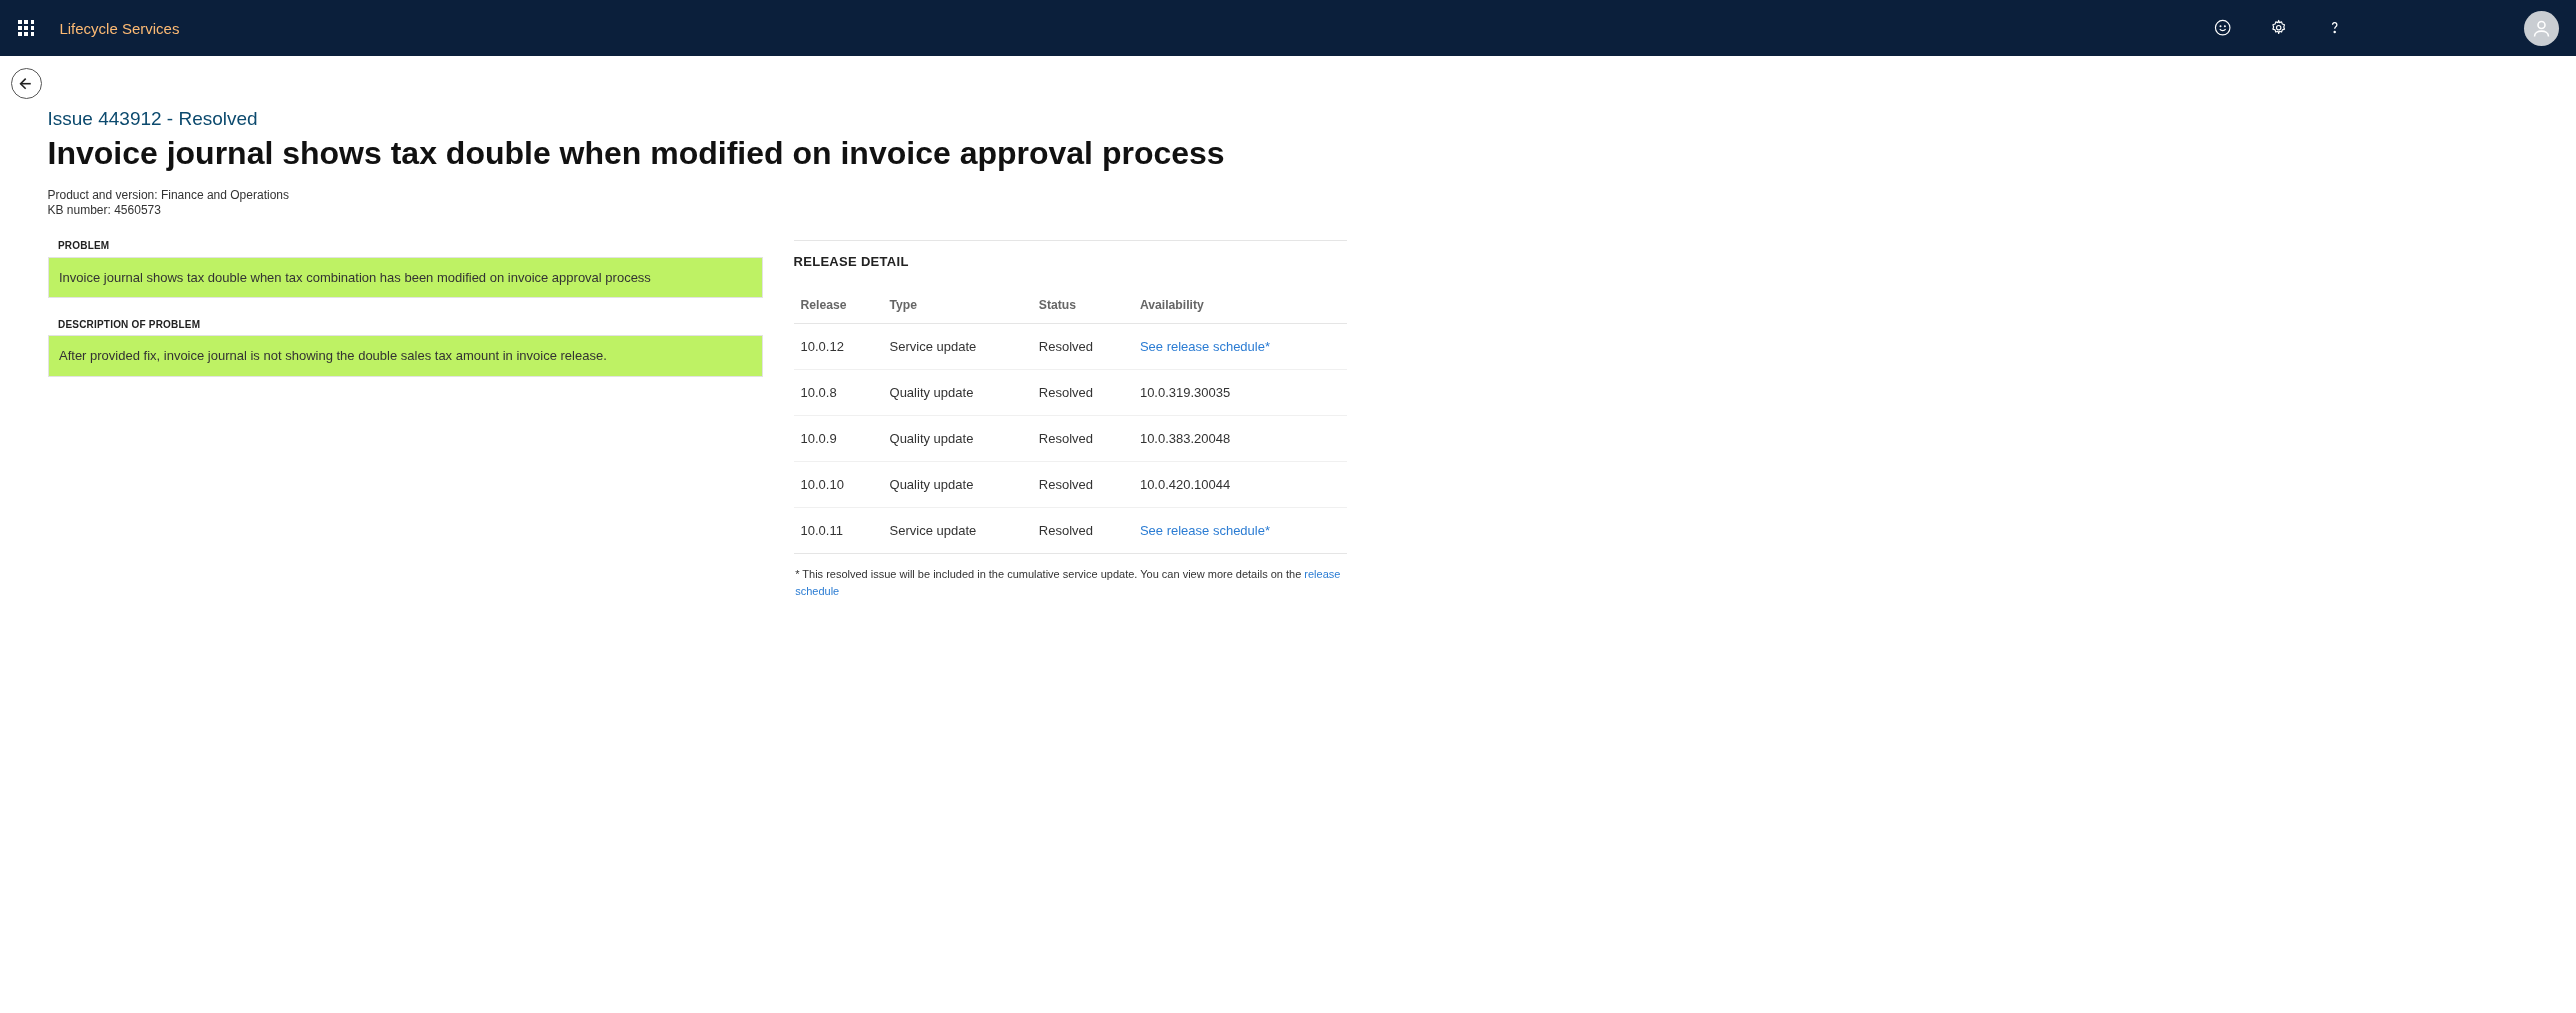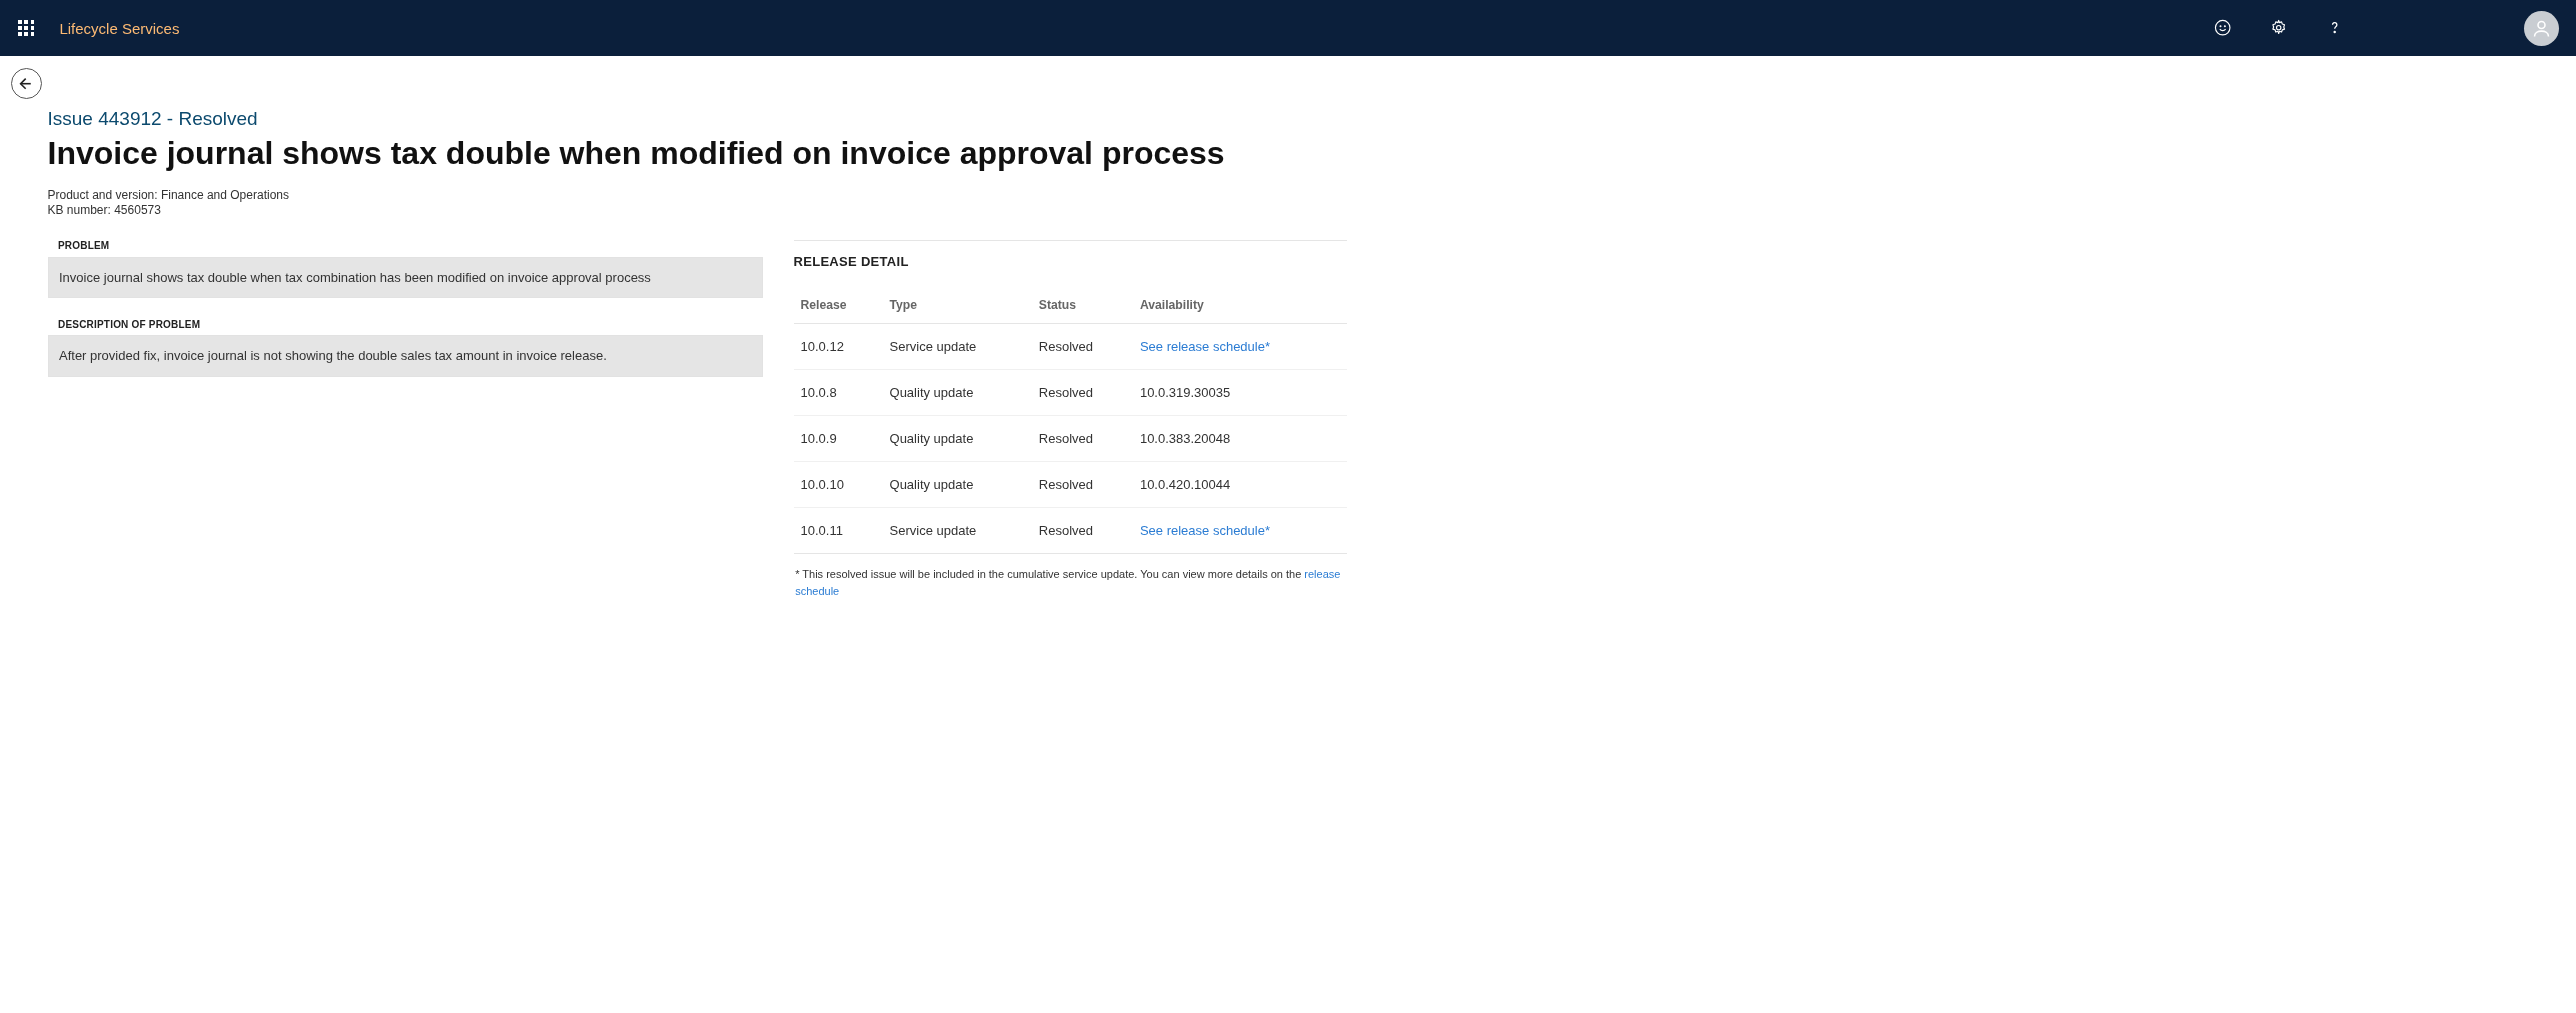--- a/index.html
+++ b/index.html
@@ -107,21 +107,21 @@
   }
 
   .section-heading {
     font-size: 10px;
     font-weight: 700;
     color: #222;
     padding: 0 10.5px 5.2px 10.5px;
     letter-spacing: 0.2px;
   }
   .grey-box {
-    background: #e5e5e5;
+    background: #bef264;
     border: 0.9px solid #e2e2e2;
     padding: 12.2px 10.5px;
     font-size: 13px;
     color: #333;
     margin-bottom: 21px;
   }
 
   .release-heading {
     font-size: 13px;
     font-weight: 700;

